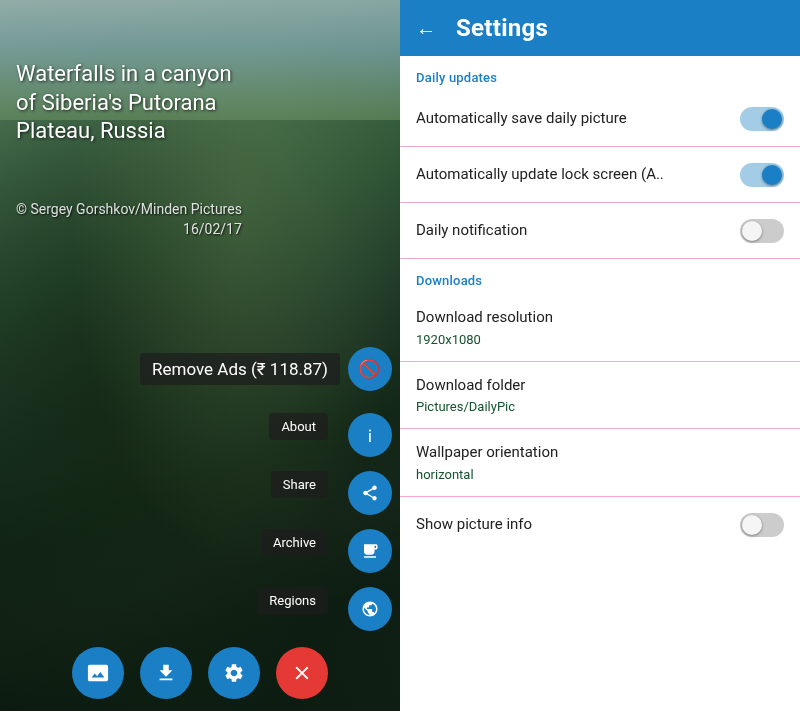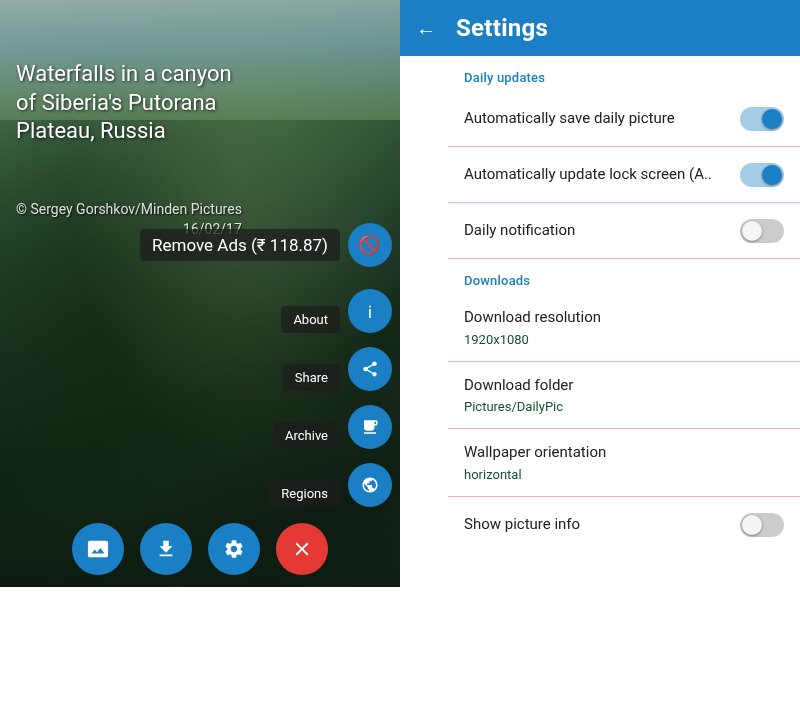--- a/index.html
+++ b/index.html
@@ -7,21 +7,21 @@
       width: 800px;
       height: 711px;
       overflow: hidden;
       display: flex;
       font-family: 'Roboto', Arial, sans-serif;
     }
 
     
     .left-panel {
       width: 400px;
-      height: 587px;
+      height: 711px;
       position: relative;
       overflow: hidden;
       background: #2a4a3a;
     }
     .left-bg {
       width: 100%;
       height: 100%;
       background: linear-gradient(
         160deg,
         #6b8c6b 0%,
@@ -109,22 +109,22 @@
       position: absolute;
       right: 8px;
       bottom: 80px;
       display: flex;
       flex-direction: column;
       align-items: flex-end;
       gap: 14px;
     }
     .fab-row {
       display: flex;
-      align-items: flex-end;
-      gap: 8px;
+      align-items: flex-start;
+      gap: 20px;
     }
     .fab-label {
       background: rgba(30,30,30,0.75);
       color: white;
       padding: 6px 12px;
       border-radius: 4px;
       font-size: 13px;
       white-space: nowrap;
     }
     .fab-btn {
@@ -186,21 +186,20 @@
     .settings-title {
       font-size: 24px;
       font-weight: 700;
       letter-spacing: 0.3px;
     }
 
     
     .settings-content {
       flex: 1;
       overflow-y: auto;
-      padding-left: 48px;
     }
 
     
     .section-header {
       color: #1a7fc4;
       font-size: 13px;
       font-weight: 500;
       padding: 14px 16px 6px 16px;
       letter-spacing: 0.2px;
     }

